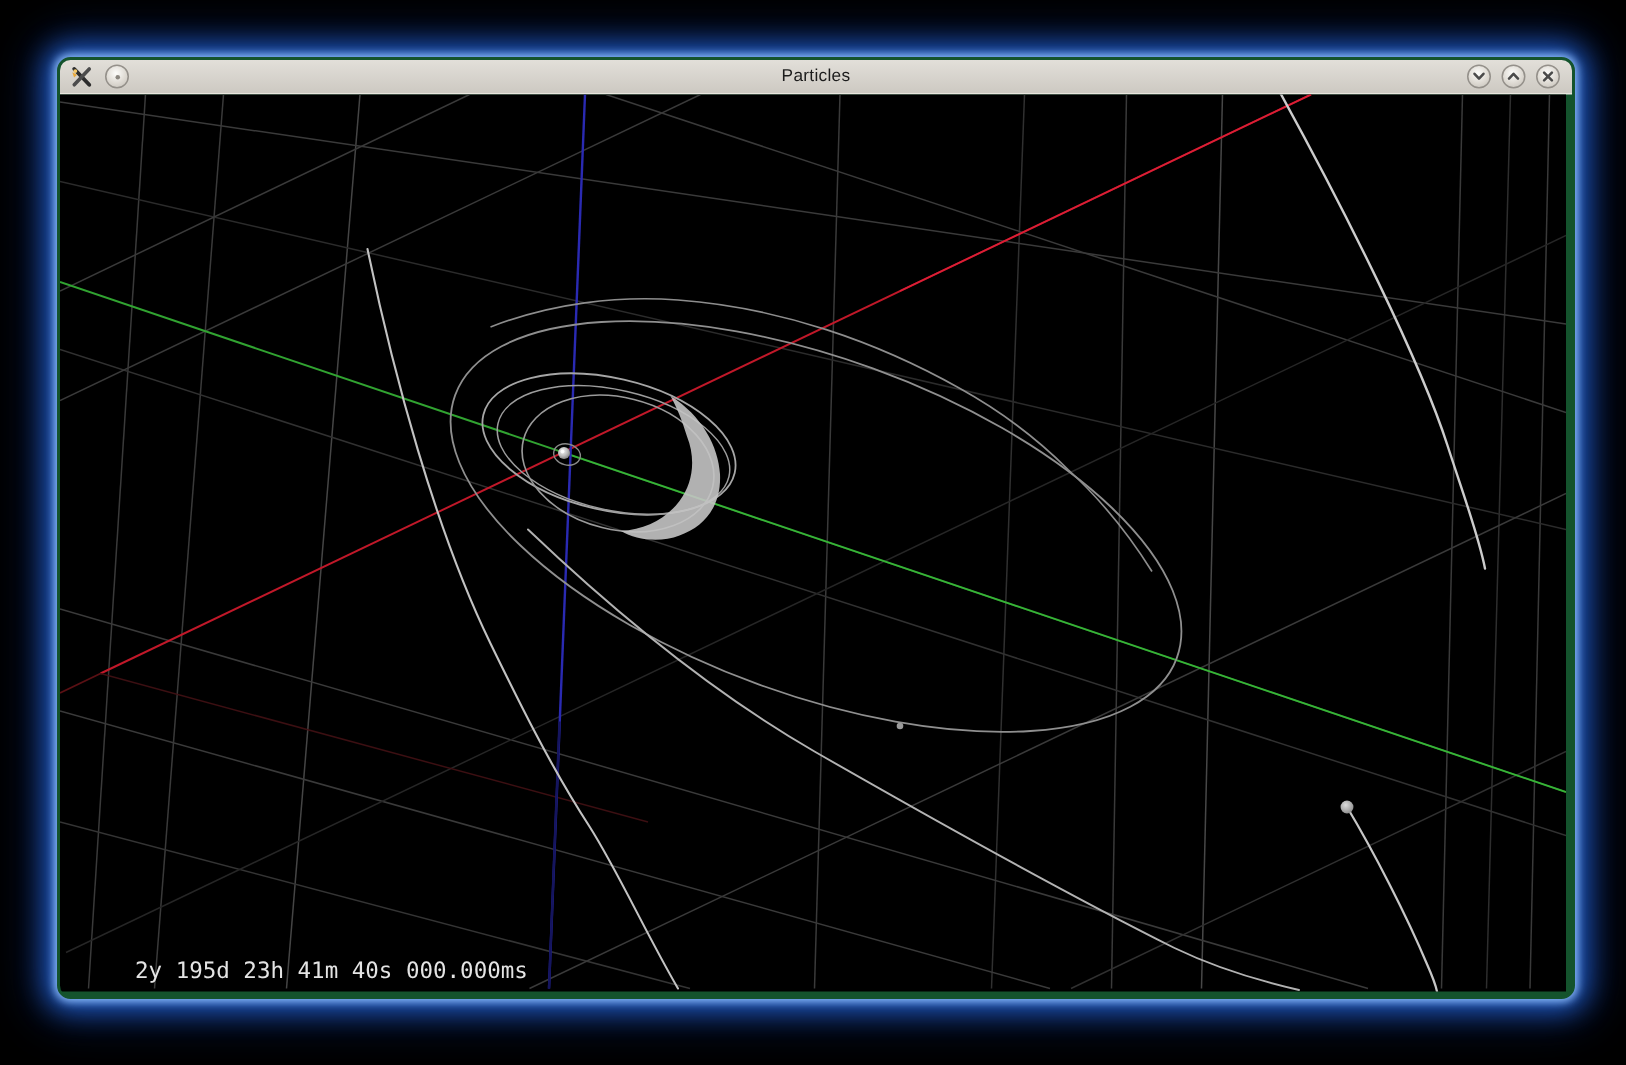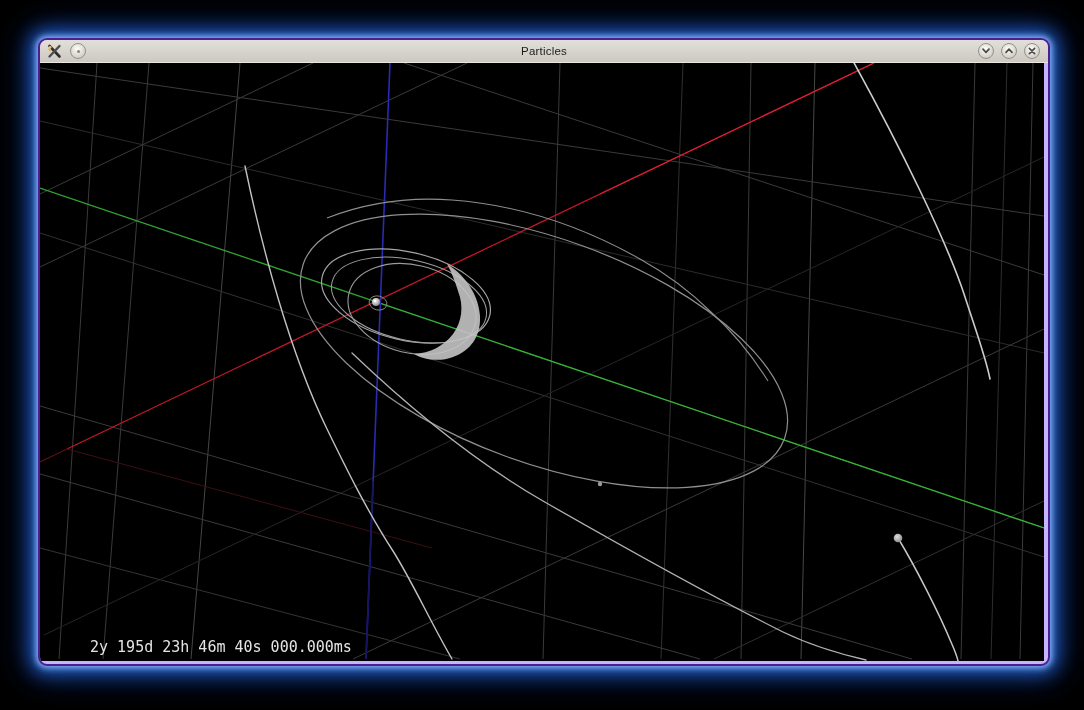--- a/index.html
+++ b/index.html
@@ -1,21 +1,21 @@
 <!DOCTYPE html>
 <html><head>
 <meta charset="utf-8">
 <style>
   html,body{margin:0;padding:0;background:#000;width:1084px;height:710px;overflow:hidden;
     font-family:"Liberation Sans", sans-serif;}
   #stage{position:relative;width:1084px;height:710px;background:#000;}
   
   #win{position:absolute;left:38px;top:38px;width:1008px;height:624px;
-    border-radius:9px;overflow:hidden;background:#c4b5fd;
-    border:2px solid #4c1d95;
+    border-radius:9px;overflow:hidden;background:#14532d;
+    border:2px solid #14532d;
     box-shadow:0 0 6px 2px rgba(150,195,255,.9),0 0 18px 8px rgba(35,100,215,.85),0 0 30px 14px rgba(20,60,160,.45);}
   #titlebar{position:relative;height:22px;
     background:linear-gradient(#e2dfd9,#cdc9c2);
     border-bottom:1px solid #e9e6df;
     display:flex;align-items:center;cursor:default;}
   .tb-left{display:flex;align-items:center;gap:7px;padding-left:6px;}
   .app-icon{width:17px;height:17px;display:block;}
   .round-btn{width:16px;height:16px;border-radius:50%;
     background:radial-gradient(circle at 45% 35%,#fdfdfb,#dedad3 55%,#c3bfb7);
     border:1px solid #94908a;box-sizing:border-box;
@@ -152,17 +152,17 @@
                  C462,321 464,305 458,290 C455,280 451,270 447,263 Z" fill="#c4c4c4" opacity="0.9"></path>
 
         <g>
           <circle cx="376" cy="301" r="4" fill="url(#sunGrad)"></circle>
           <circle cx="375" cy="300" r="1.3" fill="#ffffff" opacity="0.8"></circle>
           <circle cx="600" cy="483" r="2.2" fill="#9a9a9a"></circle>
           <circle cx="898" cy="537" r="4.3" fill="url(#pGrad)"></circle>
         </g>
       </svg>
 
-      <div id="clock">2y 195d 23h 46m 40s 000.000ms</div>
+      <div id="clock">2y 195d 23h 41m 40s 000.000ms</div>
     </div>
 
   </div>
 </div>
 
 </body></html>

